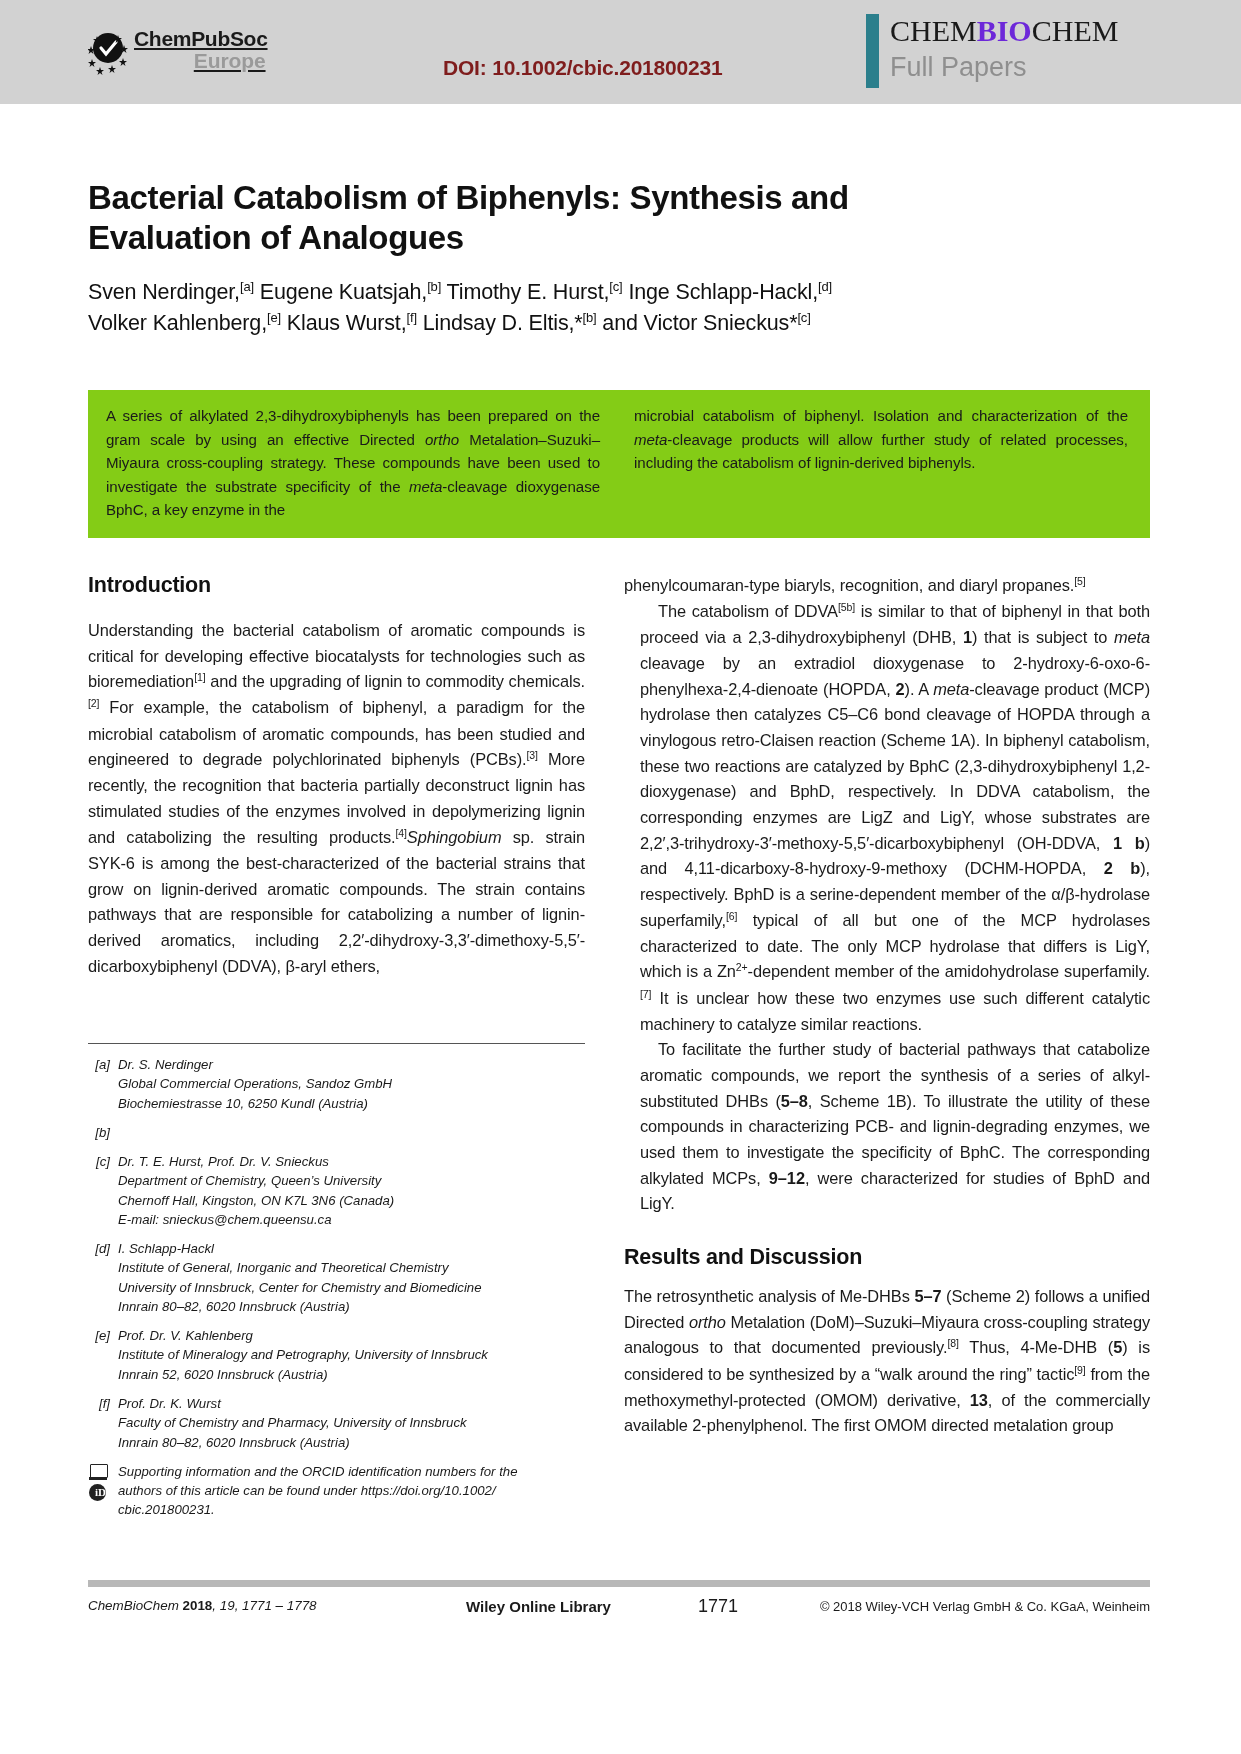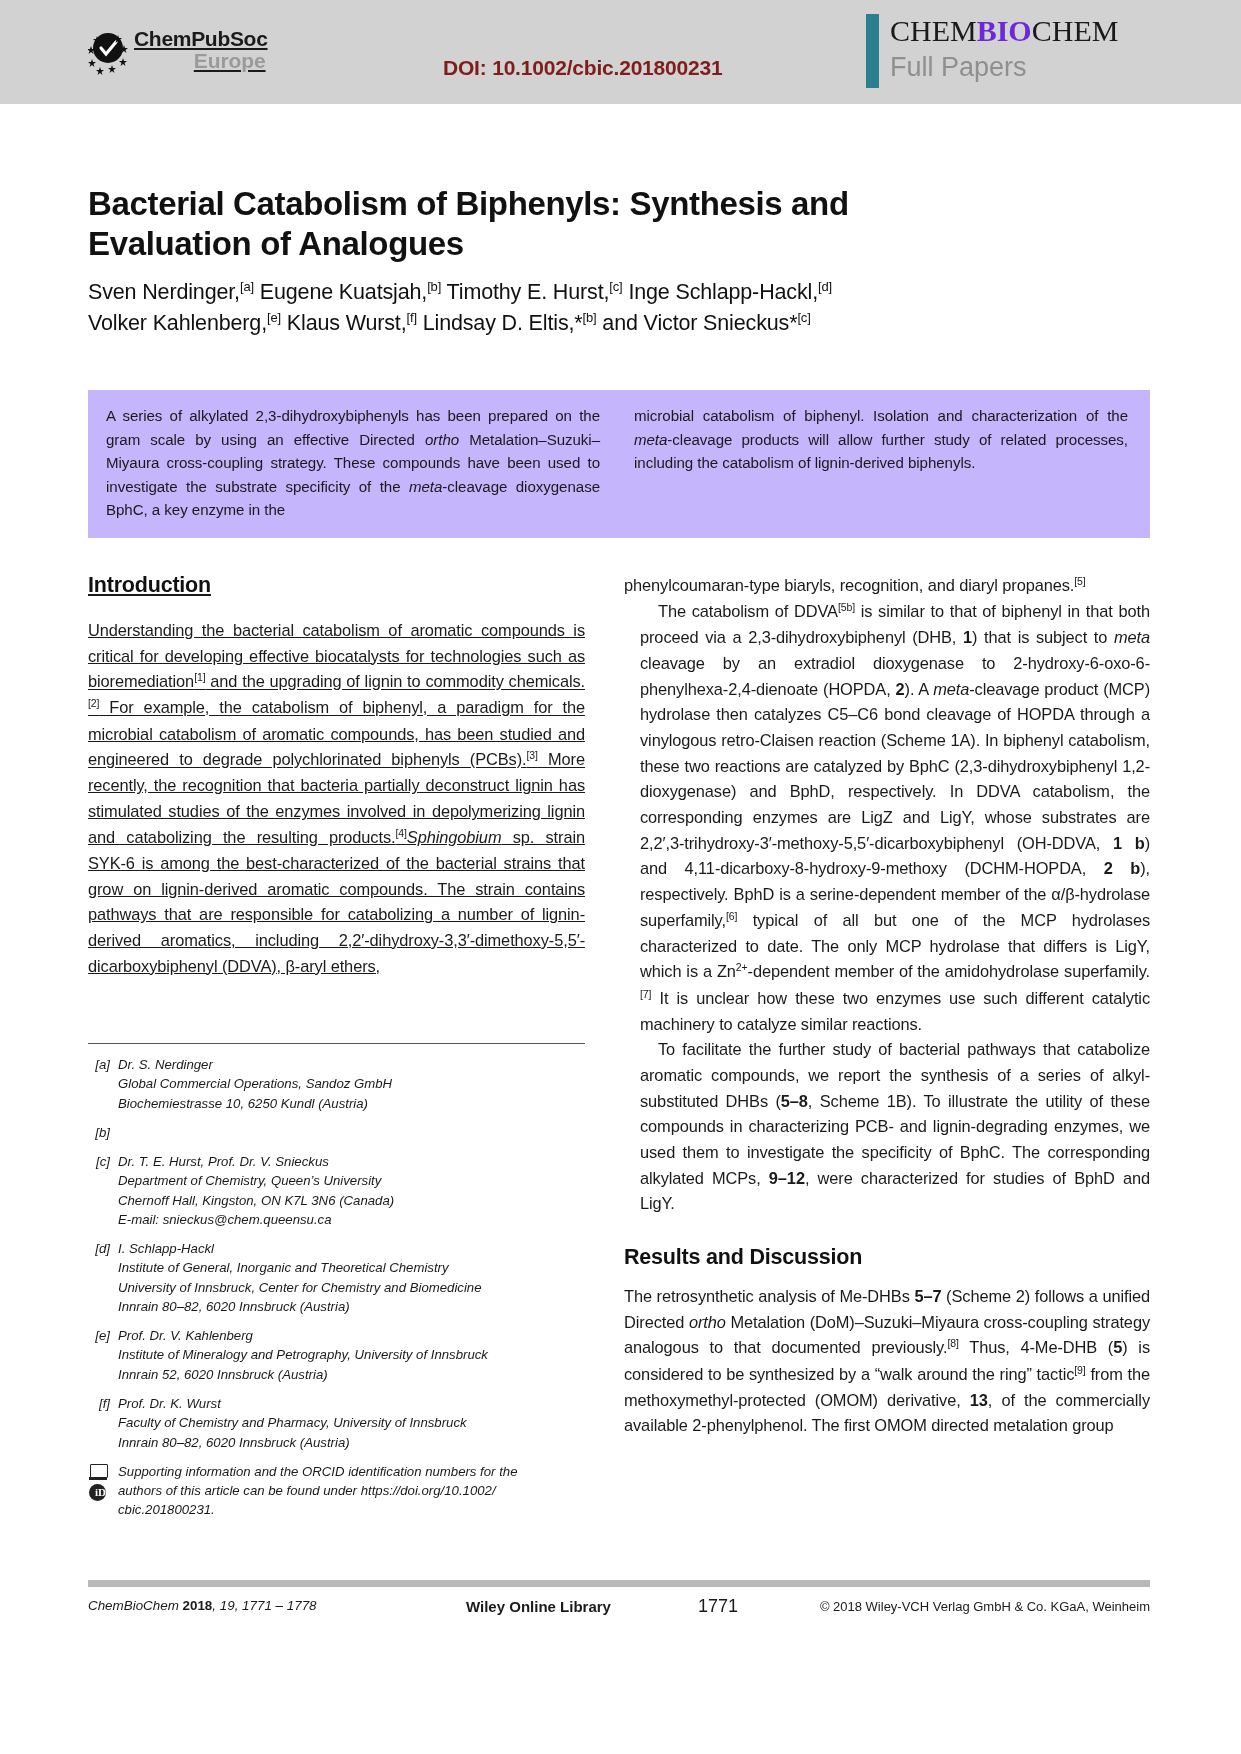--- a/index.html
+++ b/index.html
@@ -97,59 +97,57 @@
   
   .title {
     position: absolute;
     left: 88px; top: 178px;
     width: 920px;
     font-size: 33px;
     font-weight: bold;
     line-height: 1.22;
     letter-spacing: -0.35px;
     color: #111;
-    margin-top: 6px;
   }
   .authors {
     position: absolute;
     left: 88px; top: 277px;
     width: 1000px;
     font-size: 21.5px;
     line-height: 1.42;
     letter-spacing: -0.15px;
     color: #111;
   }
   .authors sup { font-size: 13px; vertical-align: super; }
 
   
   .abstract {
     position: absolute;
     left: 88px; top: 390px;
     width: 1062px;
-    background: #c4b5fd;
+    background: #84cc16;
     padding: 14px 18px 16px 18px;
     box-sizing: border-box;
     display: flex;
     gap: 34px;
   }
   .abstract-col {
     width: 494px;
     font-size: 15.1px;
     line-height: 1.56;
     text-align: justify;
     color: #1a1a1a;
     letter-spacing: -0.05px;
   }
 
   
   .col-left {
     position: absolute;
     left: 88px; top: 573px;
     width: 497px;
-    text-decoration: underline;
   }
   .col-right {
     position: absolute;
     left: 624px; top: 573px;
     width: 526px;
   }
   h2.section {
     font-size: 21.5px;
     font-weight: bold;
     margin: 0 0 20px 0;

